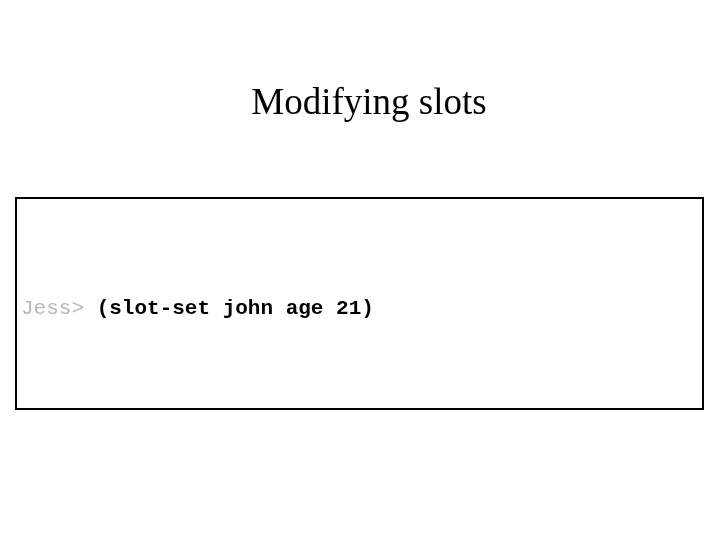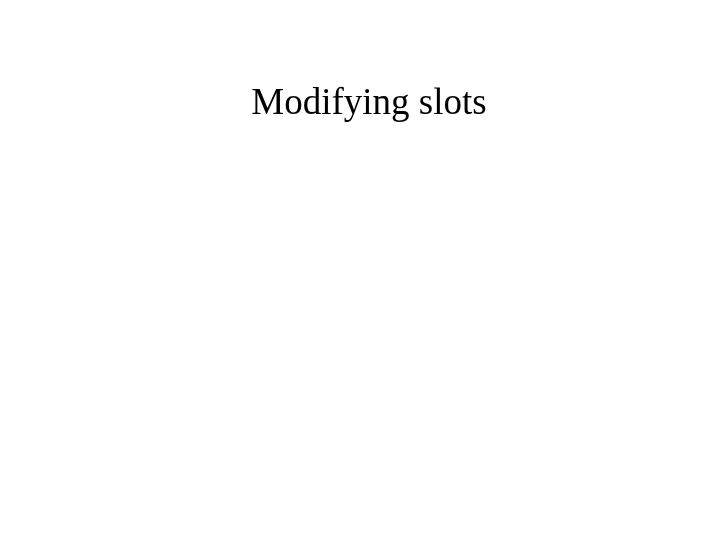--- a/index.html
+++ b/index.html
@@ -73,14 +73,31 @@
     font-weight: normal;
   }
 </style>
 </head>
 <body>
 
 <div class="slide">
 
   <div class="slide-title">Modifying slots</div>
 
+  <div class="console-box">
+    <div class="console-lines">
+
+      <div class="line"><span class="tok-prompt">Jess&gt; </span><span class="tok-cmd">(slot-set john age 21)</span><span class="tok-out"></span></div>
+
+      
+
+      
+
+      
+
+      
+
+      
+
+    </div>
+  </div>
 
 </div>
 
 </body></html>

